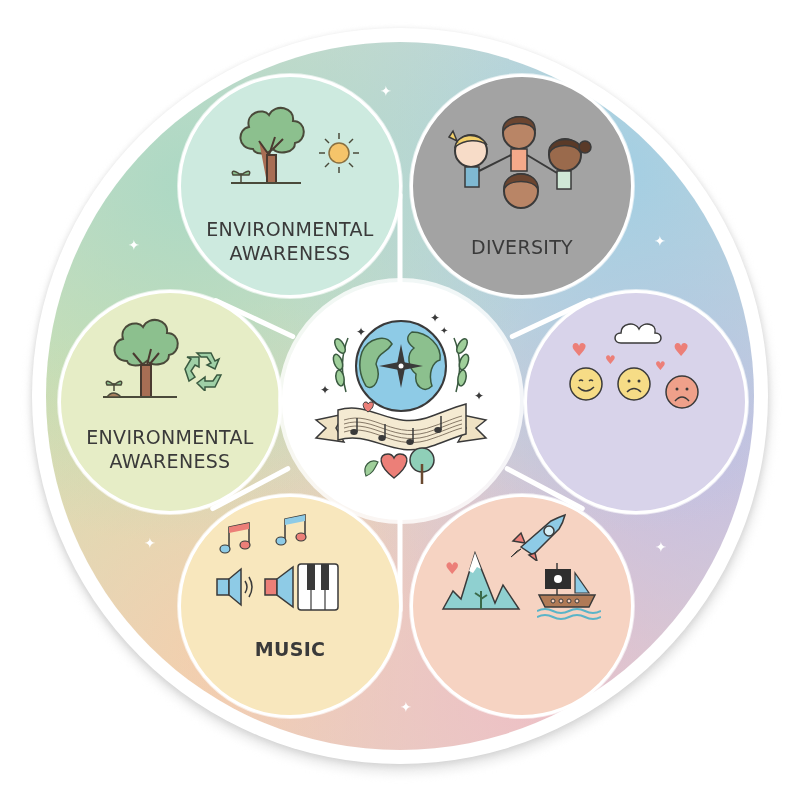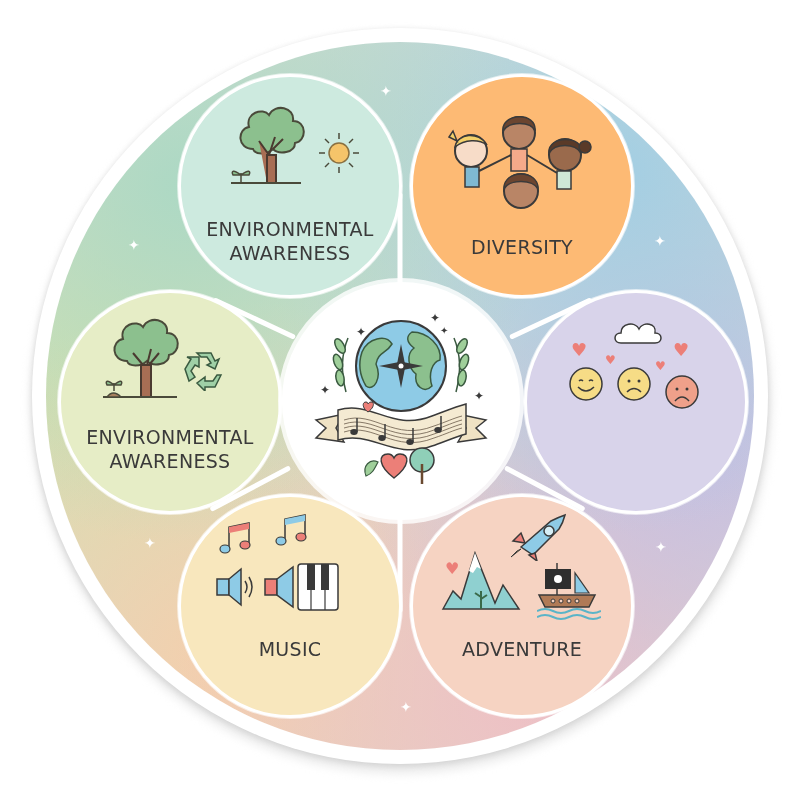--- a/index.html
+++ b/index.html
@@ -66,21 +66,21 @@
         <line x1="36" y1="8" x2="32" y2="12"></line>
           <line x1="8" y1="36" x2="12" y2="32"></line>
       </g>
     </svg>
     <div class="label" style="top:140px;">
       <div>ENVIRONMENTAL</div>
       <div>AWARENESS</div>
     </div>
   </div>
 
-  <div class="node" style="left:410px;top:74px;background:#fdba74;">
+  <div class="node" style="left:410px;top:74px;background:#a3a3a3;">
     <svg width="170" height="110" viewBox="0 0 170 110" style="left:22px;top:30px;">
 
       <circle cx="36" cy="44" r="16" fill="#f7dcc8" stroke="#3a3a3a" stroke-width="2"></circle>
       <path d="M20 40 C22 26 44 24 52 38 C44 32 30 32 20 40Z M14 30 L22 34 L18 24Z" fill="#f3d06a" stroke="#3a3a3a" stroke-width="1.5"></path>
       <rect x="30" y="60" width="14" height="20" fill="#7fb9d2" stroke="#3a3a3a" stroke-width="1.5"></rect>
 
       <circle cx="84" cy="26" r="16" fill="#b98566" stroke="#3a3a3a" stroke-width="2"></circle>
       <path d="M68 24 C66 6 102 4 100 24 C96 14 74 14 68 24Z" fill="#6b4530" stroke="#3a3a3a" stroke-width="1.5"></path>
       <rect x="76" y="42" width="16" height="22" fill="#f5a98a" stroke="#3a3a3a" stroke-width="1.5"></rect>
 
@@ -146,26 +146,23 @@
       <path d="M38 14 L38 34 L52 34Z" fill="#8ecbe6" stroke="#3a3a3a" stroke-width="1.2"></path>
       <path d="M2 36 L58 36 L52 48 L8 48Z" fill="#b07a56" stroke="#3a3a3a" stroke-width="1.5"></path>
       <g fill="#f6d3c2" stroke="#3a3a3a" stroke-width="1">
           <circle cx="16" cy="42" r="2"></circle>
           <circle cx="24" cy="42" r="2"></circle>
           <circle cx="32" cy="42" r="2"></circle>
           <circle cx="40" cy="42" r="2"></circle>
         </g>
       <path d="M0 52 Q8 48 16 52 T32 52 T48 52 T64 52 M0 58 Q8 54 16 58 T32 58 T48 58 T64 58" stroke="#5ab4c8" stroke-width="2" fill="none"></path>
     </svg>
-    <div class="label" style="top:140px;">
-      <div>ADVENTURE</div>
-    </div>
-  </div>
-
-  <div class="node" style="left:178px;top:494px;background:#f8e7bd;">
+  </div>
+
+  <div class="node" style="left:178px;top:494px;background:#f8e7bd;font-weight:bold;">
     <svg width="40" height="40" viewBox="0 0 40 40" style="left:36px;top:22px;">
       <path d="M12 30 L12 8 L32 4 L32 26" stroke="#3a3a3a" stroke-width="1.5" fill="none"></path>
       <path d="M12 8 L32 4 L32 10 L12 14Z" fill="#ec7f78"></path>
       <ellipse cx="8" cy="30" rx="5" ry="4" fill="#8ecbe6" stroke="#3a3a3a" stroke-width="1.2"></ellipse>
       <ellipse cx="28" cy="26" rx="5" ry="4" fill="#ec7f78" stroke="#3a3a3a" stroke-width="1.2"></ellipse>
     </svg>
     <svg width="40" height="40" viewBox="0 0 40 40" style="left:92px;top:14px;">
       <path d="M12 30 L12 8 L32 4 L32 26" stroke="#3a3a3a" stroke-width="1.5" fill="none"></path>
       <path d="M12 8 L32 4 L32 10 L12 14Z" fill="#8ecbe6"></path>
       <ellipse cx="8" cy="30" rx="5" ry="4" fill="#8ecbe6" stroke="#3a3a3a" stroke-width="1.2"></ellipse>

